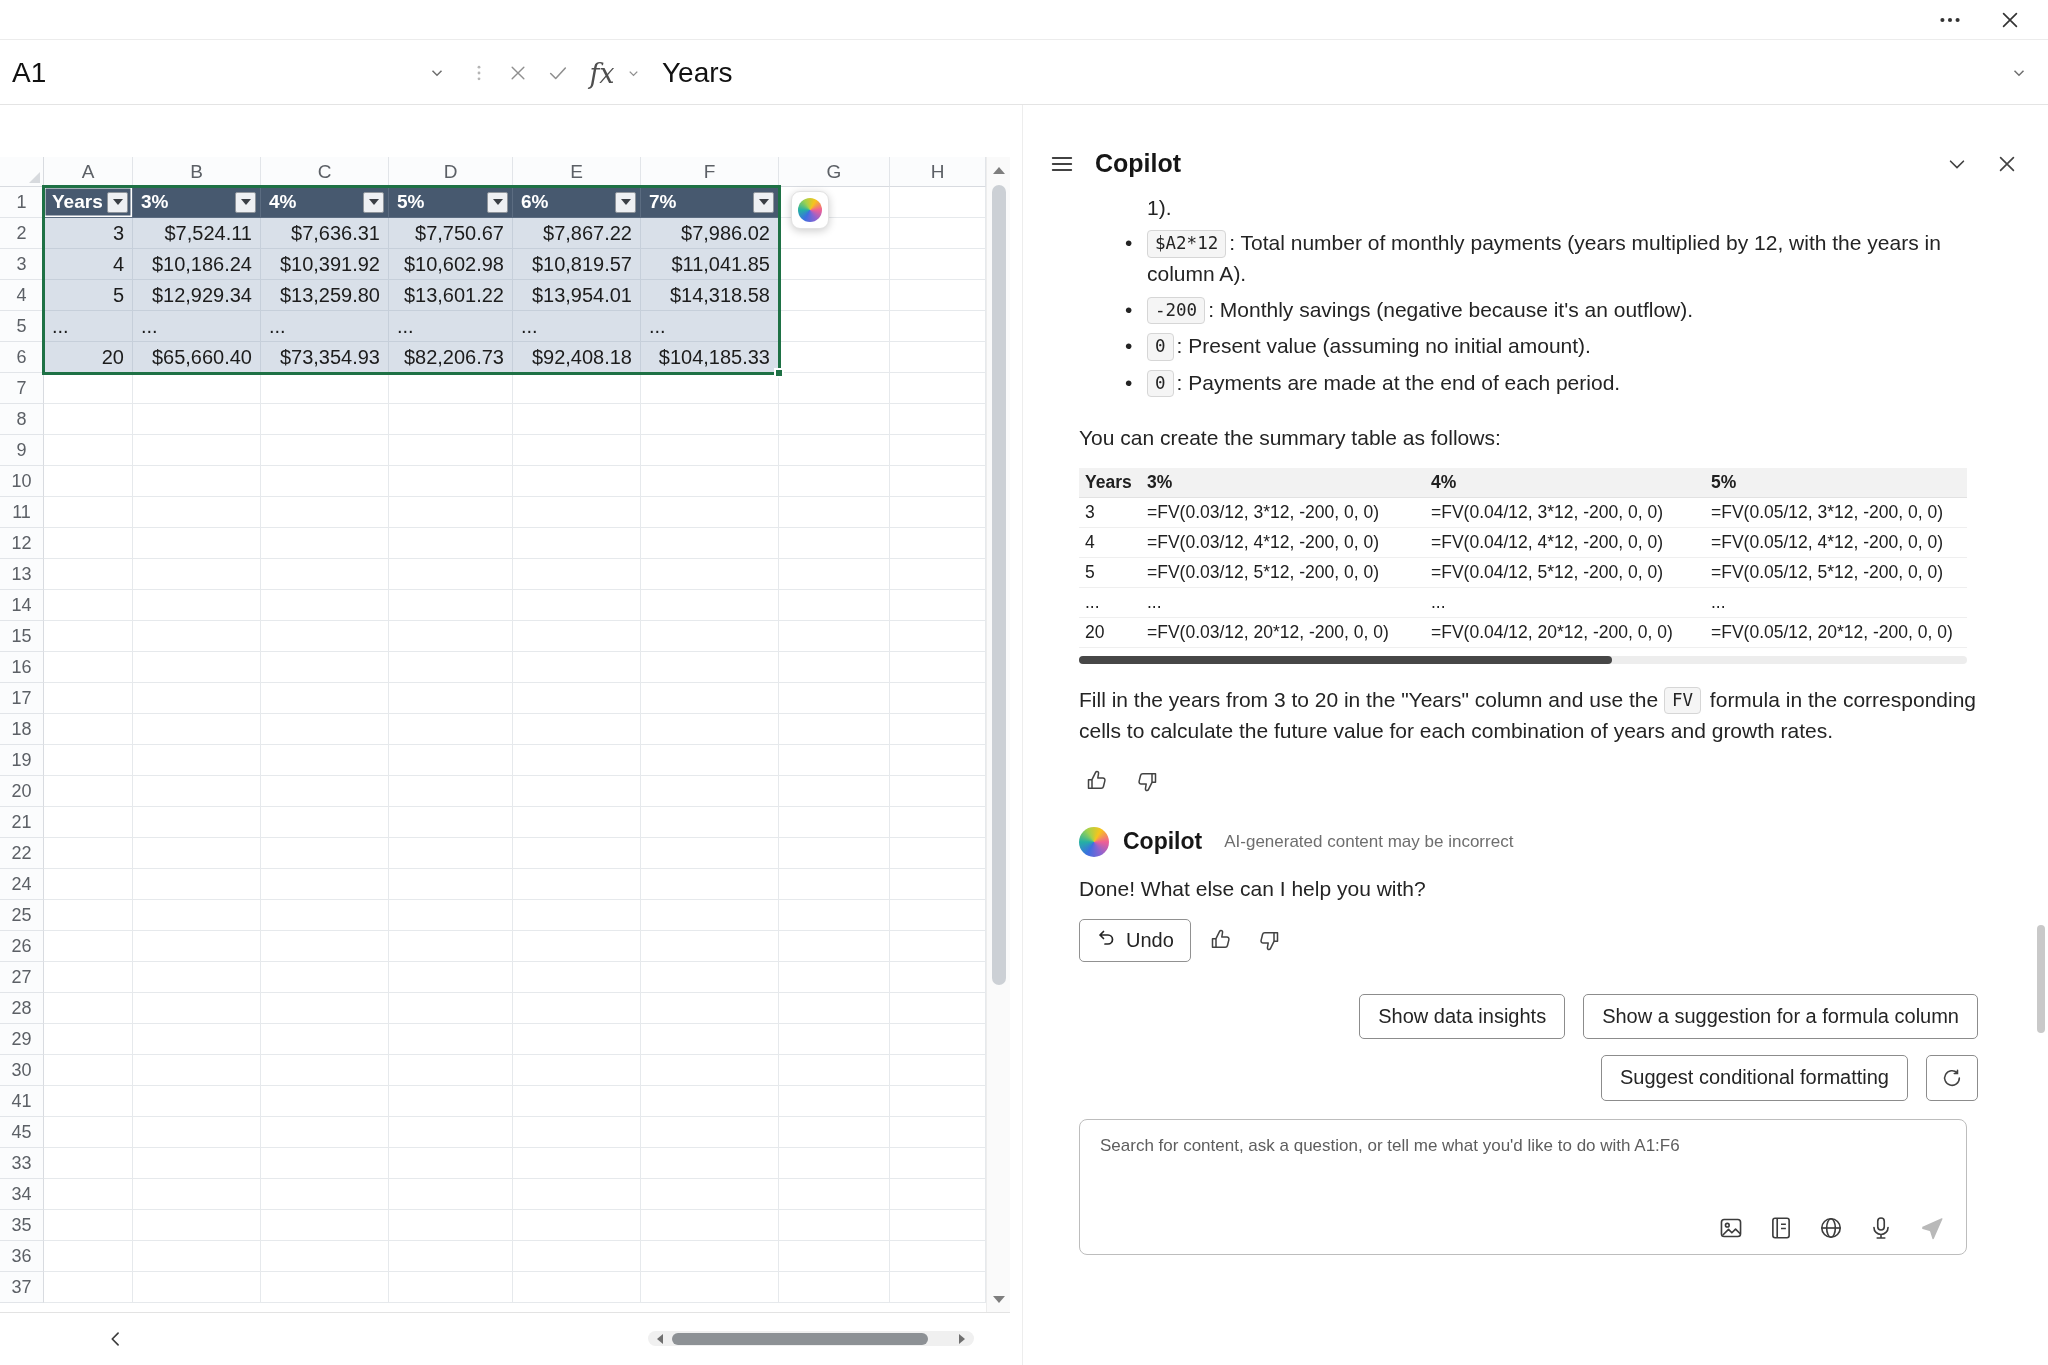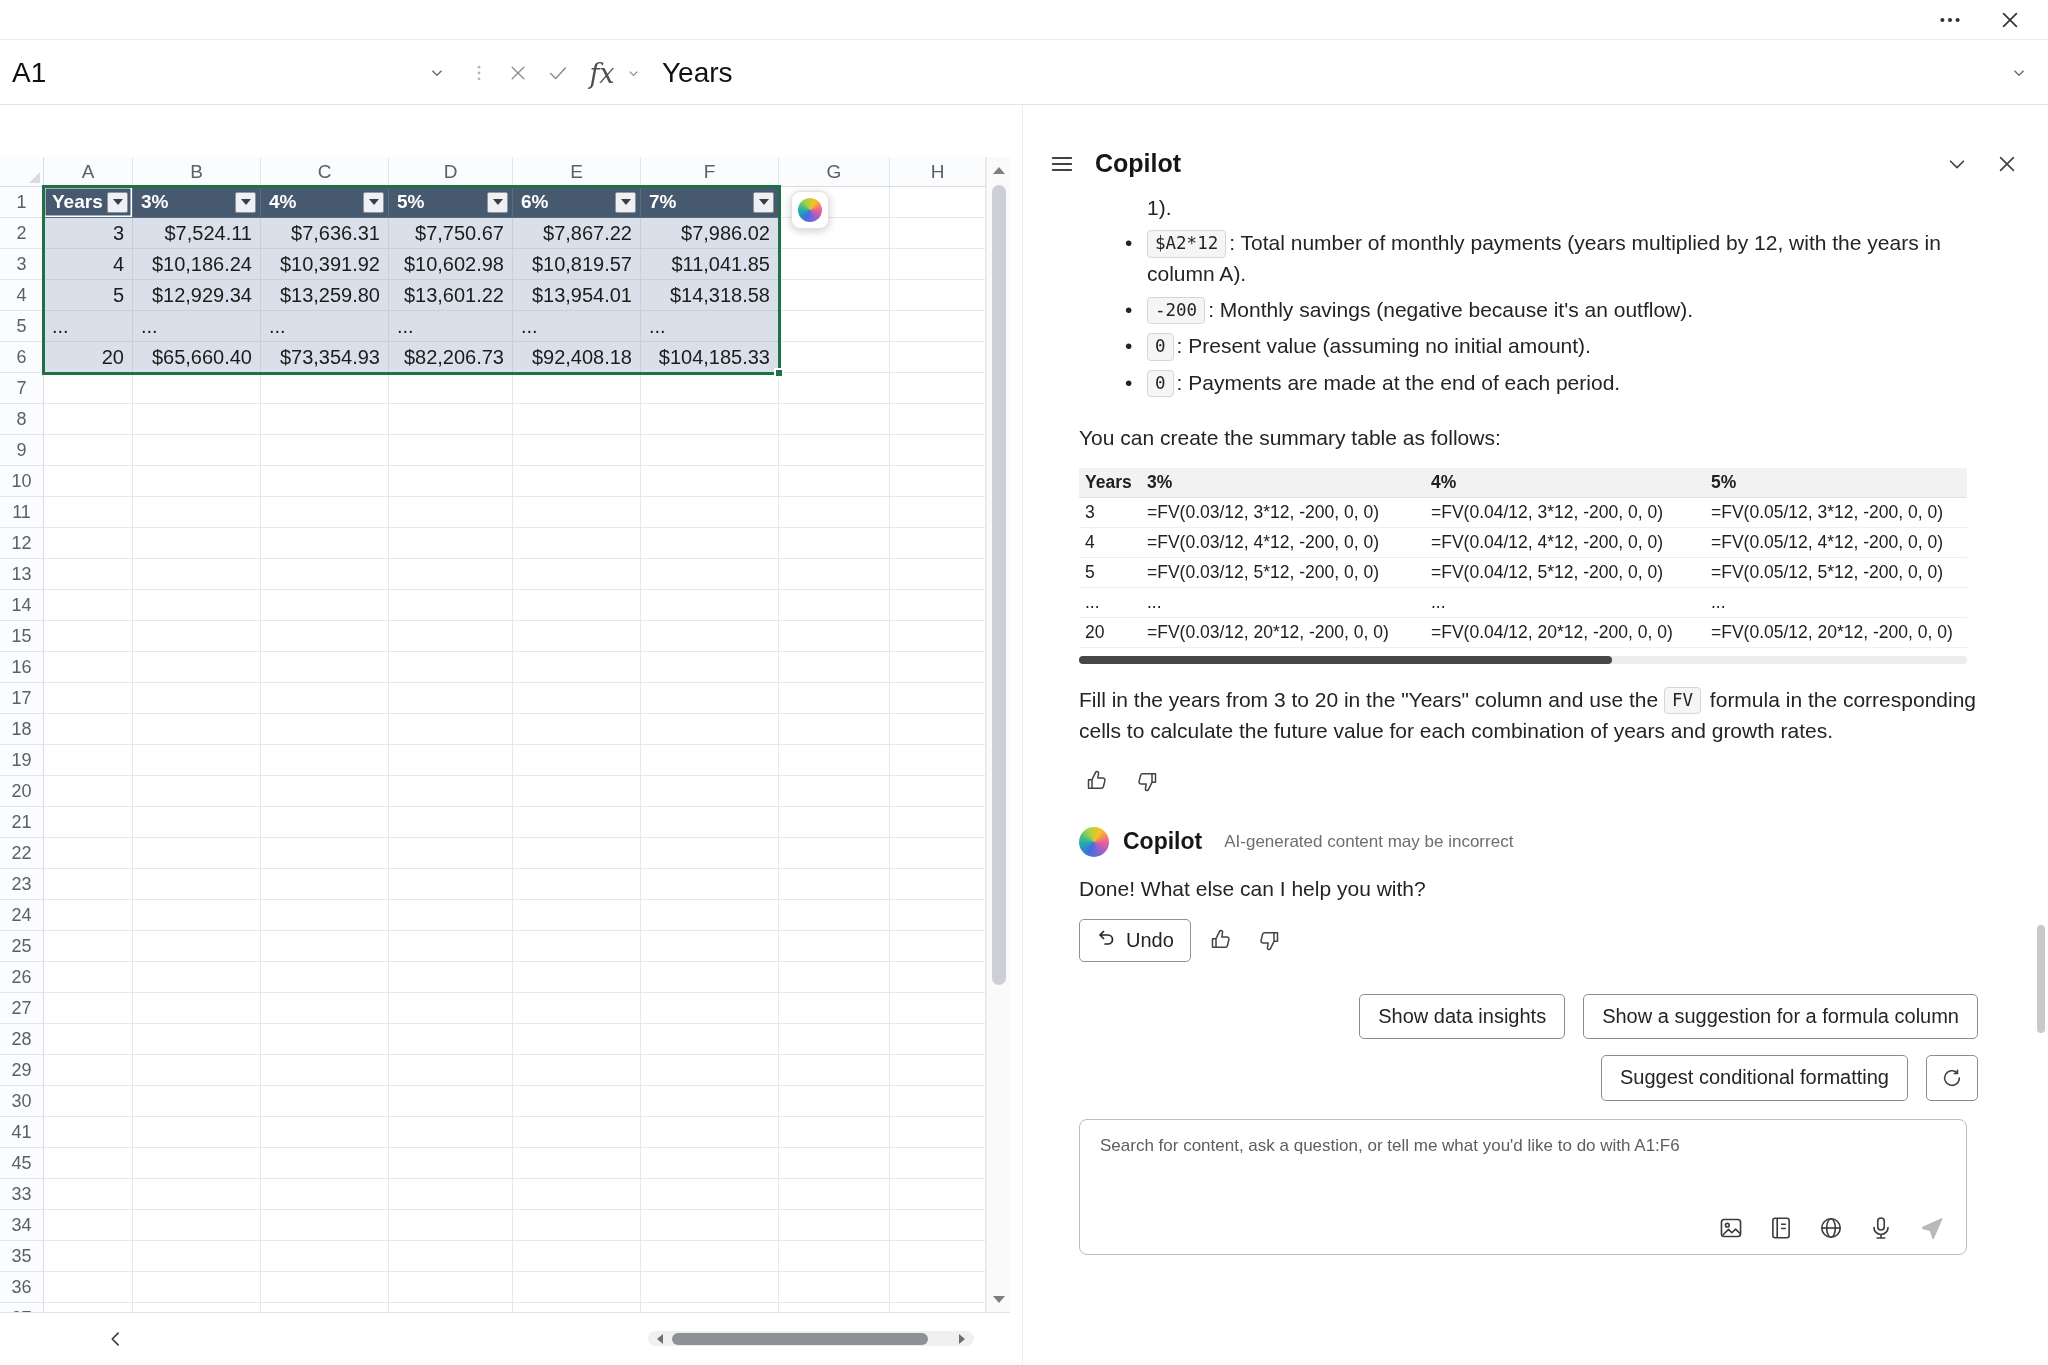--- a/index.html
+++ b/index.html
@@ -454,31 +454,20 @@
         <div class="g-cell" style="width: 89px;"></div>
         <div class="g-cell" style="width: 128px;"></div>
         <div class="g-cell" style="width: 128px;"></div>
         <div class="g-cell" style="width: 124px;"></div>
         <div class="g-cell" style="width: 128px;"></div>
         <div class="g-cell" style="width: 138px;"></div>
         <div class="g-cell" style="width: 111px;"></div>
         <div class="g-cell" style="width: 96px;"></div>
       </div>
       <div class="g-row">
-        <div class="g-rowhdr">23</div>
-        <div class="g-cell" style="width: 89px;"></div>
-        <div class="g-cell" style="width: 128px;"></div>
-        <div class="g-cell" style="width: 128px;"></div>
-        <div class="g-cell" style="width: 124px;"></div>
-        <div class="g-cell" style="width: 128px;"></div>
-        <div class="g-cell" style="width: 138px;"></div>
-        <div class="g-cell" style="width: 111px;"></div>
-        <div class="g-cell" style="width: 96px;"></div>
-      </div>
-      <div class="g-row">
         <div class="g-rowhdr">24</div>
         <div class="g-cell" style="width: 89px;"></div>
         <div class="g-cell" style="width: 128px;"></div>
         <div class="g-cell" style="width: 128px;"></div>
         <div class="g-cell" style="width: 124px;"></div>
         <div class="g-cell" style="width: 128px;"></div>
         <div class="g-cell" style="width: 138px;"></div>
         <div class="g-cell" style="width: 111px;"></div>
         <div class="g-cell" style="width: 96px;"></div>
       </div>

